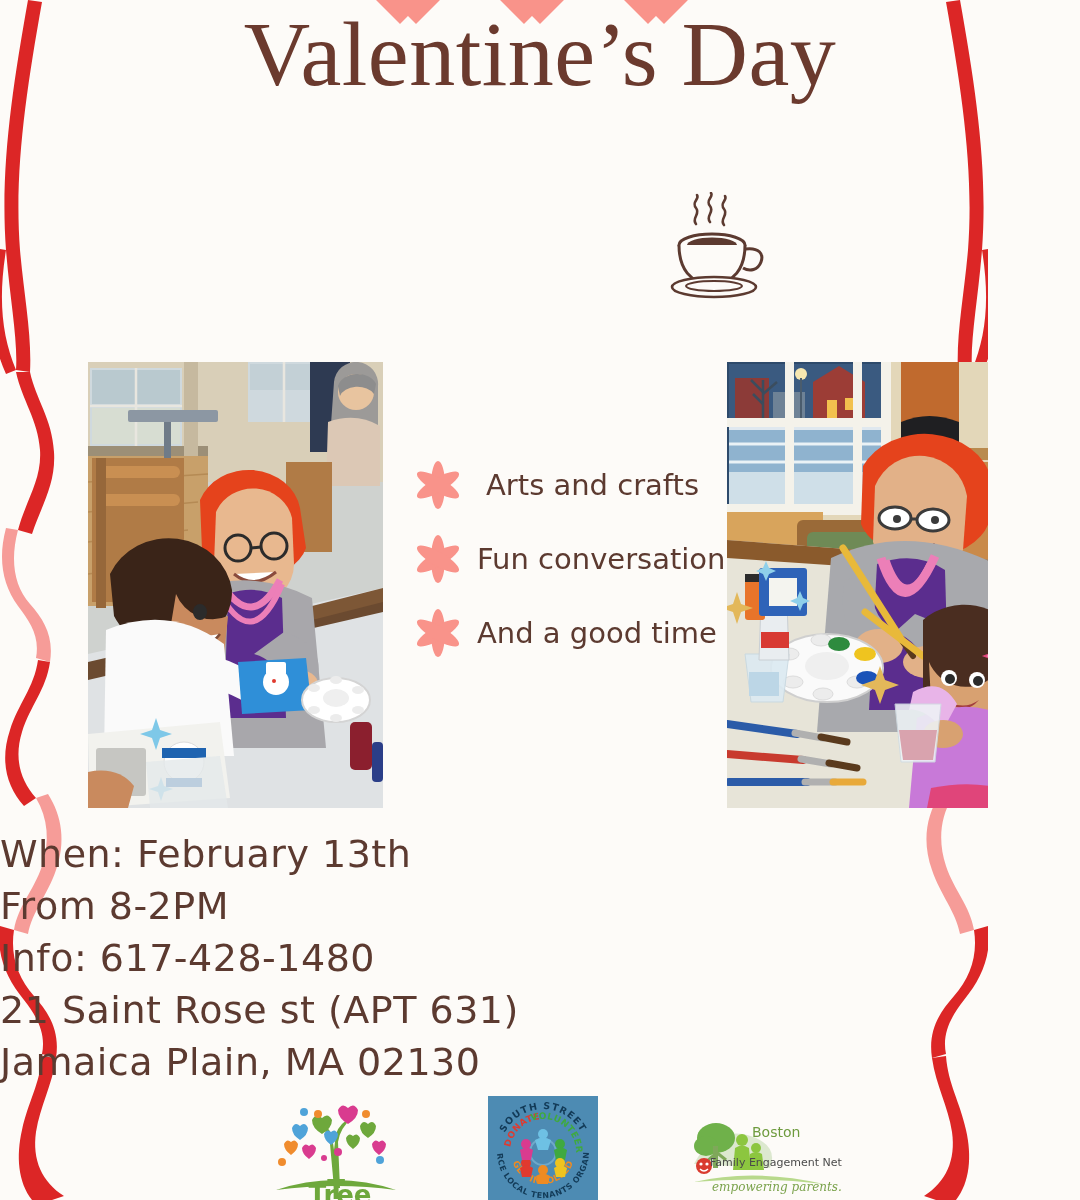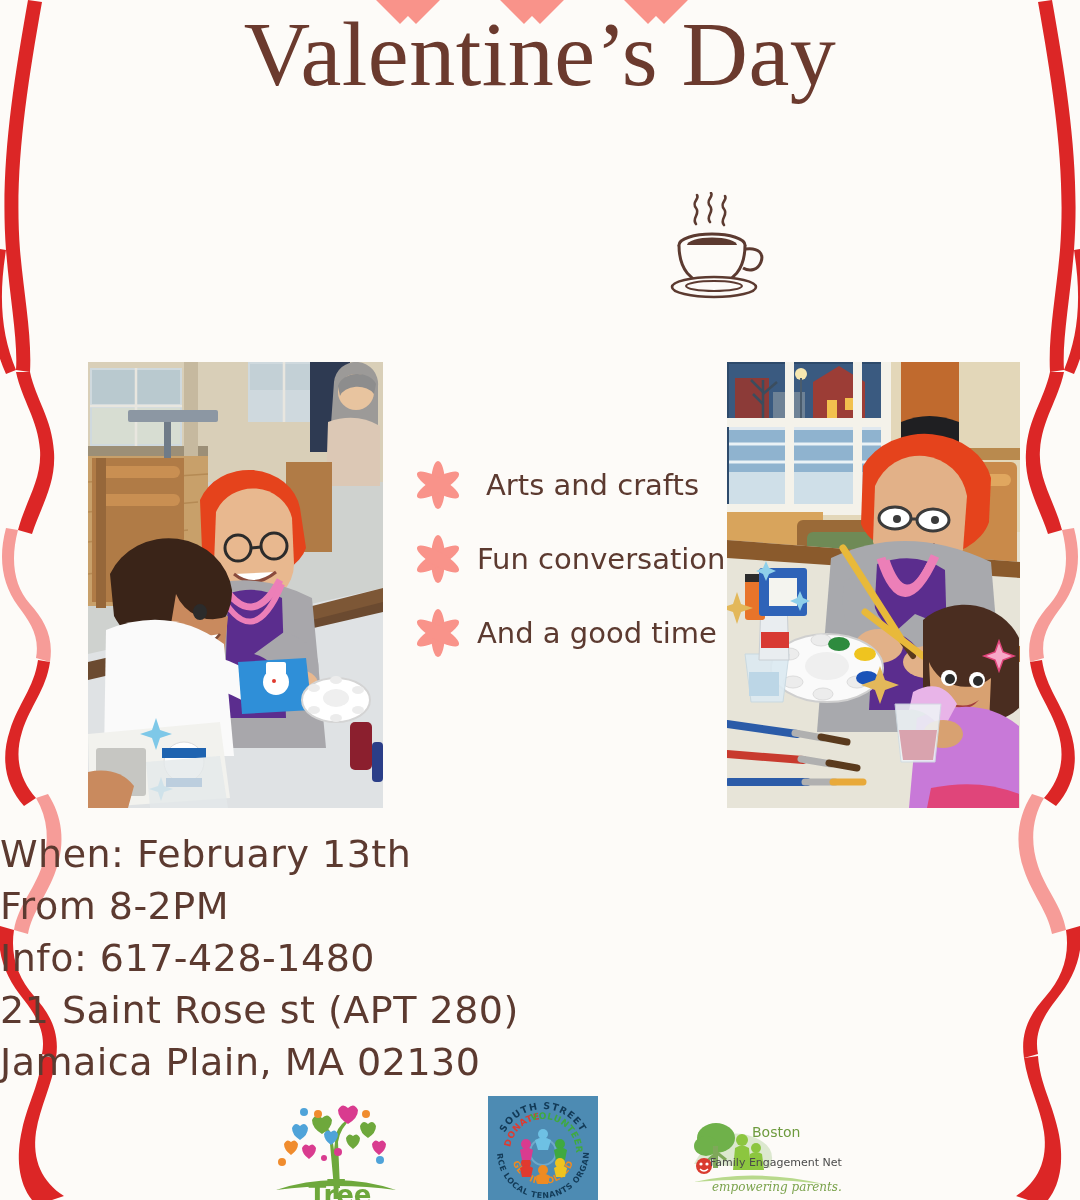--- a/index.html
+++ b/index.html
@@ -1,21 +1,21 @@
 <!DOCTYPE html>
 <html><head>
 <meta charset="utf-8">
 <style>
   html,body{margin:0;padding:0;}
   body{
     width:1080px;height:1200px;overflow:hidden;position:relative;
     background:#FDFBF8;
     font-family:"DejaVu Sans", sans-serif;
   }
-  .page{position:absolute;inset:0;width:1080px;height:1200px;overflow:hidden;background:#FDFBF8;}
+  .page{position:absolute;inset:0;width:988px;height:1200px;overflow:hidden;background:#FDFBF8;}
 
   
   .ribbon{position:absolute;top:0;height:1200px;width:130px;pointer-events:none;}
   .ribbon.left{left:-8px;}
   .ribbon.right{right:-8px;transform:scaleX(-1);}
 
   
   .hearts{position:absolute;top:-26px;left:0;width:1080px;height:60px;display:flex;justify-content:center;gap:64px;}
   .heart{width:60px;height:60px;position:relative;}
   .heart:before,.heart:after{
@@ -435,21 +435,21 @@
         </svg>
       </span>
       <span class="bullet-text">And a good time</span>
     </div>
   </div>
 
   <div class="details">
     <div>When: February 13th</div>
     <div>From 8-2PM</div>
     <div>Info: 617-428-1480</div>
-    <div>21 Saint Rose st  (APT 280)</div>
+    <div>21 Saint Rose st  (APT 631)</div>
     <div>Jamaica Plain, MA 02130</div>
   </div>
 
   <div class="logos">
 
     <div class="logo logo-tree">
       <svg width="136" height="100" viewBox="0 0 136 100" xmlns="http://www.w3.org/2000/svg">
         <g fill="#6EA83C">
           <path d="M66,88 L62,44 q-2,-14 -14,-22 q12,2 16,14 l2,14 l2,-16 q4,-12 16,-16 q-12,10 -14,24 L72,88 Z"></path>
           <path d="M8,90 q60,-20 120,0 q-58,-8 -120,0 z"></path>

